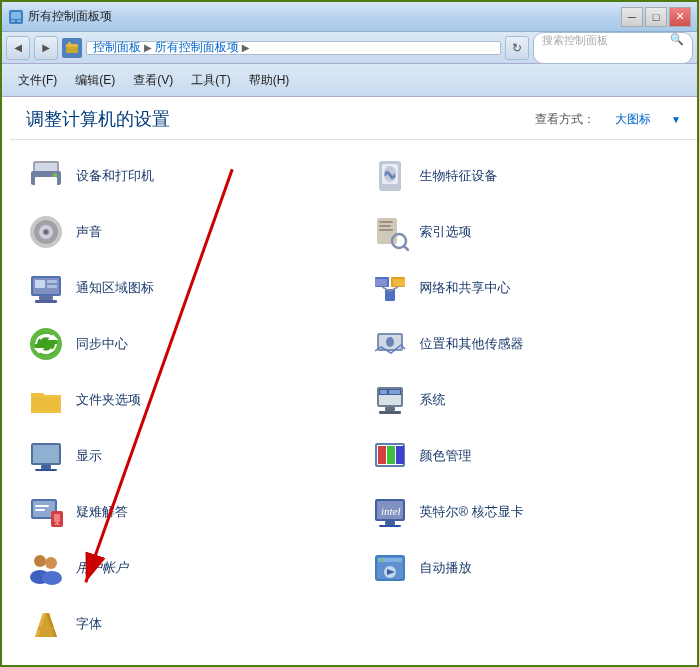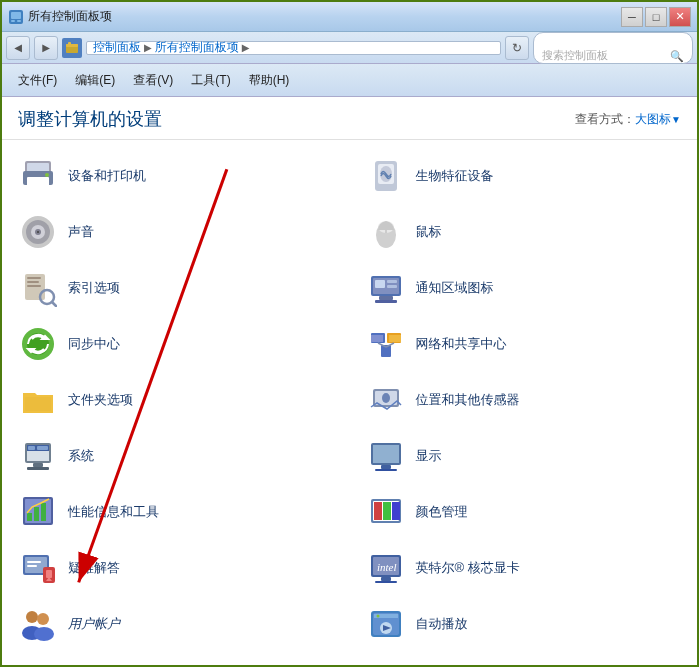--- a/index.html
+++ b/index.html
@@ -125,21 +125,21 @@
       font-size: 12px;
       color: #555;
     }
     .search-bar {
       width: 160px;
       height: 32px;
       background: white;
       border: 1px solid #aabbd0;
       border-radius: 10px;
       display: flex;
-      align-items: flex-end;
+      align-items: flex-start;
       padding: 0 8px;
       font-size: 11px;
       color: #888;
     }
     .search-icon-small {
       color: #888;
       margin-left: auto;
       font-size: 11px;
     }
     
@@ -159,37 +159,38 @@
       cursor: pointer;
       border-radius: 2px;
     }
     
     .content-area {
       flex: 1;
       background: white;
       display: flex;
       flex-direction: column;
       overflow: hidden;
+      padding-left: 8px;
     }
     .content-header {
       display: flex;
       align-items: center;
       justify-content: space-between;
       padding: 10px 16px 8px 16px;
       border-bottom: 1px solid #e0e0e0;
     }
     .page-title {
       font-size: 18px;
       color: #003d7a;
       font-weight: normal;
     }
     .view-control {
       display: flex;
       align-items: center;
-      gap: 0;
+      gap: 20px;
       font-size: 12px;
       color: #555;
       justify-content: space-between;
     }
     .view-label {
       color: #555;
     }
     .view-value {
       color: #0066cc;
       text-decoration: none;
@@ -353,31 +354,20 @@
               <circle cx="19" cy="19" r="16" fill="#c8c8c8"></circle>
               <circle cx="19" cy="19" r="12" fill="#a0a0a8"></circle>
               <circle cx="19" cy="19" r="7" fill="#d0d0d8"></circle>
               <circle cx="19" cy="19" r="3" fill="#808090"></circle>
               <circle cx="19" cy="19" r="1" fill="#404040"></circle>
             </svg>
           </div>
           <span class="item-label">声音</span>
         </div>
 
-        <div class="grid-item">
-          <div class="item-icon">
-            <svg width="38" height="38" viewBox="0 0 38 38">
-              <ellipse cx="19" cy="22" rx="10" ry="13" fill="#d0d0d0"></ellipse>
-              <ellipse cx="19" cy="14" rx="8" ry="6" fill="#e8e8e8"></ellipse>
-              <line x1="19" y1="10" x2="19" y2="20" stroke="#b0b0b0" stroke-width="1"></line>
-              <path d="M11 17 Q11 10 19 8 Q27 10 27 17" fill="#c8c8c8"></path>
-            </svg>
-          </div>
-          <span class="item-label">鼠标</span>
-        </div>
 
         <div class="grid-item">
           <div class="item-icon">
             <svg width="38" height="38" viewBox="0 0 38 38">
               <rect x="6" y="5" width="20" height="26" rx="2" fill="#d0c8b8"></rect>
               <rect x="8" y="8" width="14" height="2" rx="1" fill="#a09080"></rect>
               <rect x="8" y="12" width="12" height="2" rx="1" fill="#a09080"></rect>
               <rect x="8" y="16" width="14" height="2" rx="1" fill="#a09080"></rect>
               <circle cx="28" cy="28" r="7" fill="none" stroke="#8090b0" stroke-width="2.5"></circle>
               <line x1="33" y1="33" x2="37" y2="37" stroke="#8090b0" stroke-width="2.5" stroke-linecap="round"></line>
@@ -397,65 +387,65 @@
               <rect x="20" y="11" width="10" height="3" rx="1" fill="#b0c0e0"></rect>
               <rect x="20" y="16" width="10" height="3" rx="1" fill="#b0c0e0"></rect>
             </svg>
           </div>
           <span class="item-label">通知区域图标</span>
         </div>
 
         <div class="grid-item">
           <div class="item-icon">
             <svg width="38" height="38" viewBox="0 0 38 38">
-              <circle cx="19" cy="19" r="16" fill="#60b840"></circle>
-              <circle cx="19" cy="19" r="11" fill="#40a020"></circle>
-              <path d="M13 14 A8 8 0 0 1 25 14 L23 14 L26 11 L29 14 L27 14 A10 10 0 0 0 9 19" fill="none" stroke="white" stroke-width="2"></path>
-              <path d="M25 24 A8 8 0 0 1 13 24 L15 24 L12 27 L9 24 L11 24 A10 10 0 0 0 29 19" fill="none" stroke="white" stroke-width="2"></path>
-            </svg>
-          </div>
-          <span class="item-label">同步中心</span>
-        </div>
-
-        <div class="grid-item">
-          <div class="item-icon">
-            <svg width="38" height="38" viewBox="0 0 38 38">
               <rect x="4" y="8" width="14" height="10" rx="1" fill="#5070c0"></rect>
               <rect x="20" y="8" width="14" height="10" rx="1" fill="#e8a020"></rect>
               <rect x="4" y="10" width="12" height="7" fill="#8090d0"></rect>
               <rect x="22" y="10" width="12" height="7" fill="#f0b840"></rect>
               <rect x="14" y="20" width="10" height="12" rx="1" fill="#5070c0"></rect>
               <line x1="11" y1="18" x2="19" y2="22" stroke="#8090b0" stroke-width="1.5"></line>
               <line x1="27" y1="18" x2="19" y2="22" stroke="#8090b0" stroke-width="1.5"></line>
             </svg>
           </div>
           <span class="item-label">网络和共享中心</span>
         </div>
 
         <div class="grid-item">
           <div class="item-icon">
             <svg width="38" height="38" viewBox="0 0 38 38">
-              <path d="M4 14 L4 32 L34 32 L34 14 Z" fill="#d8a030"></path>
-              <path d="M4 12 L16 12 L18 14 L34 14 L34 32 L4 32 Z" fill="#f0c040"></path>
-              <rect x="6" y="16" width="26" height="14" rx="1" fill="#e8b838" opacity="0.5"></rect>
-            </svg>
-          </div>
-          <span class="item-label">文件夹选项</span>
+              <circle cx="19" cy="19" r="16" fill="#60b840"></circle>
+              <circle cx="19" cy="19" r="11" fill="#40a020"></circle>
+              <path d="M13 14 A8 8 0 0 1 25 14 L23 14 L26 11 L29 14 L27 14 A10 10 0 0 0 9 19" fill="none" stroke="white" stroke-width="2"></path>
+              <path d="M25 24 A8 8 0 0 1 13 24 L15 24 L12 27 L9 24 L11 24 A10 10 0 0 0 29 19" fill="none" stroke="white" stroke-width="2"></path>
+            </svg>
+          </div>
+          <span class="item-label">同步中心</span>
         </div>
 
         <div class="grid-item">
           <div class="item-icon">
             <svg width="38" height="38" viewBox="0 0 38 38">
               <rect x="6" y="8" width="26" height="18" rx="2" fill="#8090b0"></rect>
               <rect x="8" y="10" width="22" height="14" rx="1" fill="#d0d8e8"></rect>
               <ellipse cx="19" cy="17" rx="4" ry="5" fill="#4060a0" opacity="0.7"></ellipse>
               <path d="M4 26 L10 22 L20 28 L30 20 L34 24" stroke="#6080c0" stroke-width="1.5" fill="none"></path>
             </svg>
           </div>
           <span class="item-label">位置和其他传感器</span>
+        </div>
+
+        <div class="grid-item">
+          <div class="item-icon">
+            <svg width="38" height="38" viewBox="0 0 38 38">
+              <path d="M4 14 L4 32 L34 32 L34 14 Z" fill="#d8a030"></path>
+              <path d="M4 12 L16 12 L18 14 L34 14 L34 32 L4 32 Z" fill="#f0c040"></path>
+              <rect x="6" y="16" width="26" height="14" rx="1" fill="#e8b838" opacity="0.5"></rect>
+            </svg>
+          </div>
+          <span class="item-label">文件夹选项</span>
         </div>
 
         <div class="grid-item">
           <div class="item-icon">
             <svg width="38" height="38" viewBox="0 0 38 38">
               <rect x="6" y="6" width="26" height="20" rx="2" fill="#708090"></rect>
               <rect x="8" y="8" width="22" height="16" fill="#d8e0e8"></rect>
               <rect x="8" y="8" width="22" height="6" fill="#4060a0"></rect>
               <rect x="9" y="9" width="7" height="4" rx="1" fill="#80a0d0"></rect>
               <rect x="18" y="9" width="11" height="4" rx="1" fill="#80a0d0"></rect>
@@ -471,33 +461,20 @@
             <svg width="38" height="38" viewBox="0 0 38 38">
               <rect x="4" y="6" width="30" height="22" rx="2" fill="#5070a0"></rect>
               <rect x="6" y="8" width="26" height="18" fill="#90b0d0"></rect>
               <rect x="14" y="28" width="10" height="4" rx="1" fill="#4060a0"></rect>
               <rect x="8" y="32" width="22" height="2" rx="1" fill="#3050a0"></rect>
             </svg>
           </div>
           <span class="item-label">显示</span>
         </div>
 
-        <div class="grid-item">
-          <div class="item-icon">
-            <svg width="38" height="38" viewBox="0 0 38 38">
-              <rect x="4" y="4" width="30" height="28" rx="2" fill="#5060a0"></rect>
-              <rect x="6" y="6" width="26" height="24" rx="1" fill="#8090d0"></rect>
-              <rect x="8" y="20" width="5" height="8" fill="#40b040"></rect>
-              <rect x="15" y="14" width="5" height="14" fill="#40b040"></rect>
-              <rect x="22" y="10" width="5" height="18" fill="#40b040"></rect>
-              <polyline points="8,20 13,14 22,10 30,6" stroke="#ffd040" stroke-width="1.5" fill="none"></polyline>
-            </svg>
-          </div>
-          <span class="item-label">性能信息和工具</span>
-        </div>
 
         <div class="grid-item">
           <div class="item-icon">
             <svg width="38" height="38" viewBox="0 0 38 38">
               <rect x="4" y="6" width="30" height="24" rx="2" fill="#6080b0"></rect>
               <rect x="6" y="8" width="26" height="20" rx="1" fill="white"></rect>
               <rect x="7" y="9" width="8" height="18" fill="#d04040"></rect>
               <rect x="16" y="9" width="8" height="18" fill="#40c040"></rect>
               <rect x="25" y="9" width="8" height="18" fill="#4040d0"></rect>
             </svg>

